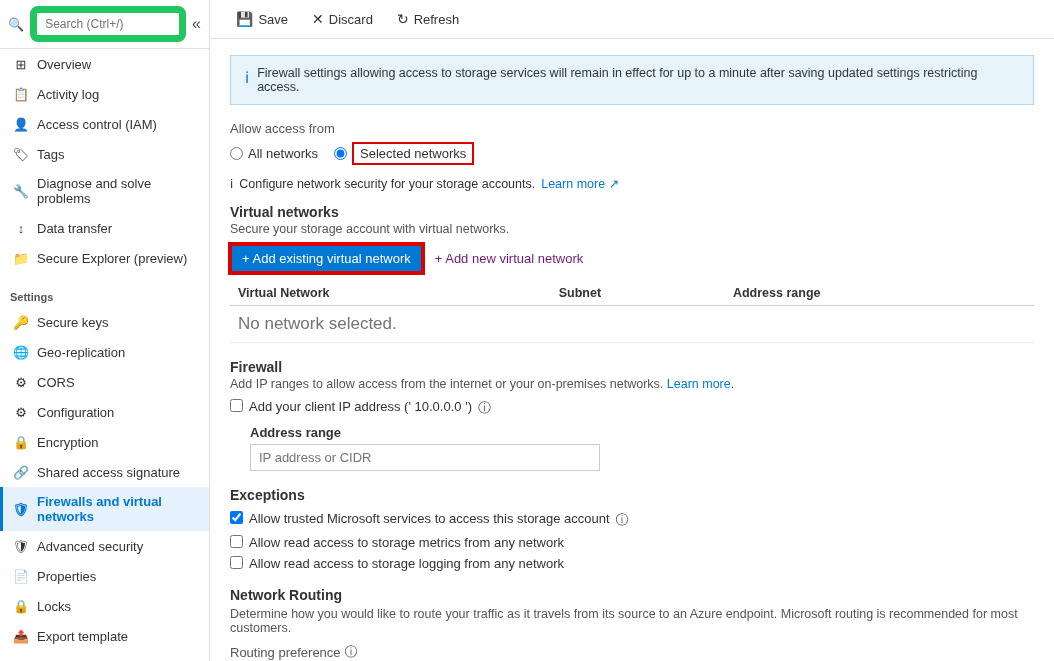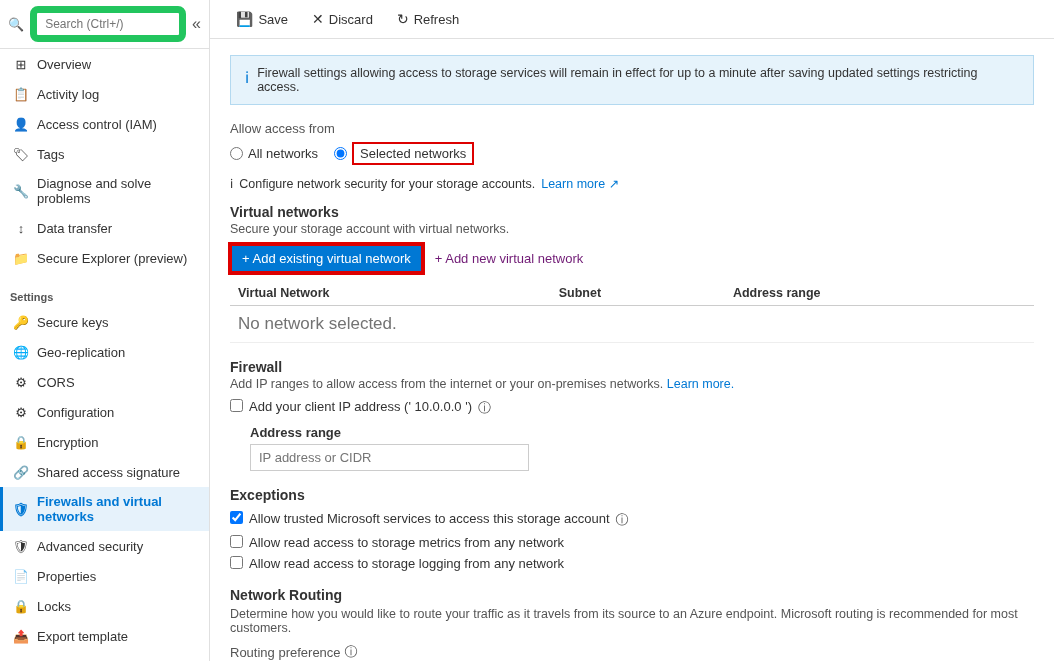--- a/index.html
+++ b/index.html
@@ -192,21 +192,21 @@
     .fw-title { font-size: 14px; font-weight: 600; margin-bottom: 2px; }
     .fw-desc { font-size: 12.5px; color: #555; margin-bottom: 8px; }
     .fw-desc a { color: #0078d4; text-decoration: none; }
     .checkbox-row { display: flex; align-items: flex-start; gap: 6px; margin-bottom: 6px; font-size: 13px; }
     .checkbox-row input[type="checkbox"] { cursor: pointer; }
     .address-range-label { font-size: 13px; font-weight: 600; margin-bottom: 4px; margin-top: 8px; margin-left: 20px; }
     .address-range-input {
       margin-left: 20px;
       border: 1px solid #ccc;
       padding: 5px 8px;
-      width: 279px;
+      width: 350px;
       font-size: 13px;
       outline: none;
       color: #999;
     }
 
     
     .exceptions-section { margin-bottom: 16px; }
     .exc-title { font-size: 14px; font-weight: 600; margin-bottom: 8px; }
 
     

